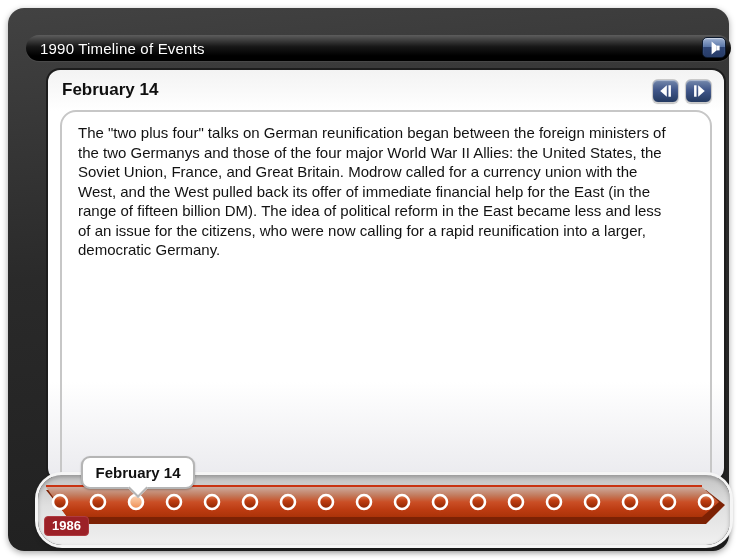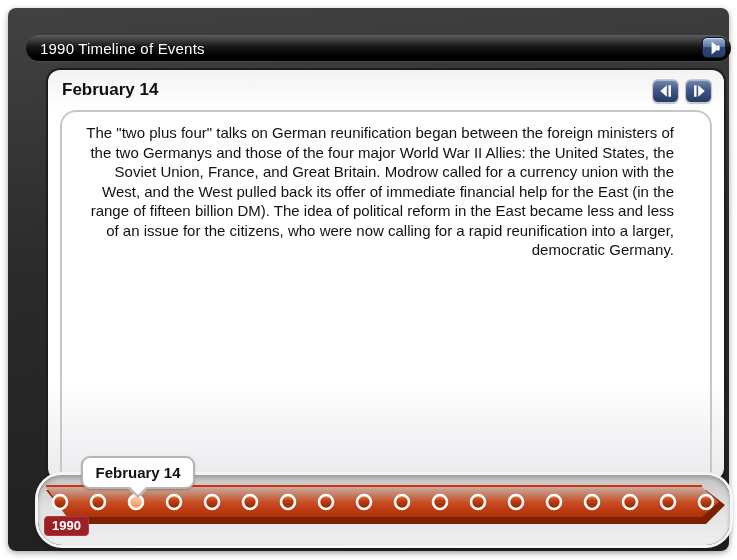--- a/index.html
+++ b/index.html
@@ -5,23 +5,22 @@
   html,body{margin:0;padding:0;}
   body{
     width:737px;height:560px;position:relative;overflow:hidden;
     background:#ffffff;
     font-family:"Liberation Sans", sans-serif;
   }
   
   .frame{
     position:absolute;left:8px;top:8px;width:721px;height:543px;
     background:linear-gradient(175deg,#424242 0%,#2a2a2a 45%,#1f1f1f 100%);
-    border-radius:8px;
+    border-radius:16px;
     box-shadow:0 2px 6px rgba(0,0,0,.35);
-    text-align:right;
   }
   
   .titlebar{
     position:absolute;left:18px;top:27px;width:705px;height:26px;
     border-radius:13px;
     background:linear-gradient(180deg,#5d5d5d 0%,#171717 45%,#000 80%);
     display:flex;align-items:center;
     box-shadow:0 1px 1px rgba(255,255,255,.08);
   }
   .titlebar-text{
@@ -174,20 +173,20 @@
           <circle cx="402" cy="27" r="7" fill="url(#gDot)" stroke="#ffffff" stroke-width="2.6" class="marker"></circle>
           <circle cx="440" cy="27" r="7" fill="url(#gDot)" stroke="#ffffff" stroke-width="2.6" class="marker"></circle>
           <circle cx="478" cy="27" r="7" fill="url(#gDot)" stroke="#ffffff" stroke-width="2.6" class="marker"></circle>
           <circle cx="516" cy="27" r="7" fill="url(#gDot)" stroke="#ffffff" stroke-width="2.6" class="marker"></circle>
           <circle cx="554" cy="27" r="7" fill="url(#gDot)" stroke="#ffffff" stroke-width="2.6" class="marker"></circle>
           <circle cx="592" cy="27" r="7" fill="url(#gDot)" stroke="#ffffff" stroke-width="2.6" class="marker"></circle>
           <circle cx="630" cy="27" r="7" fill="url(#gDot)" stroke="#ffffff" stroke-width="2.6" class="marker"></circle>
           <circle cx="668" cy="27" r="7" fill="url(#gDot)" stroke="#ffffff" stroke-width="2.6" class="marker"></circle>
         </g>
     </svg>
-    <div class="year-badge" style="position:absolute;left:6px;top:41px;">1990</div>
+    <div class="year-badge" style="position:absolute;left:6px;top:41px;">1986</div>
   </div>
 
   <div class="tooltip">
     <span>February 14</span>
   </div>
 
 </div>
 
 </body></html>

